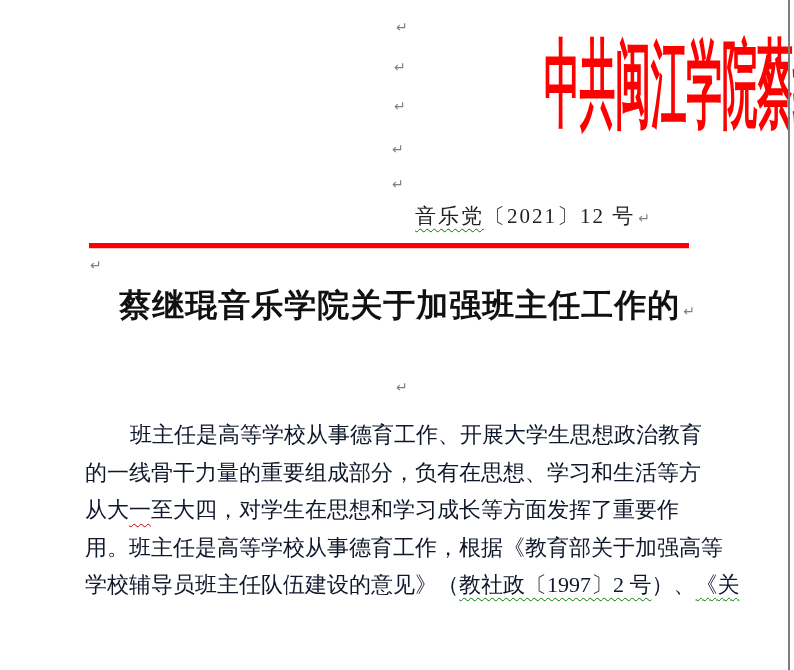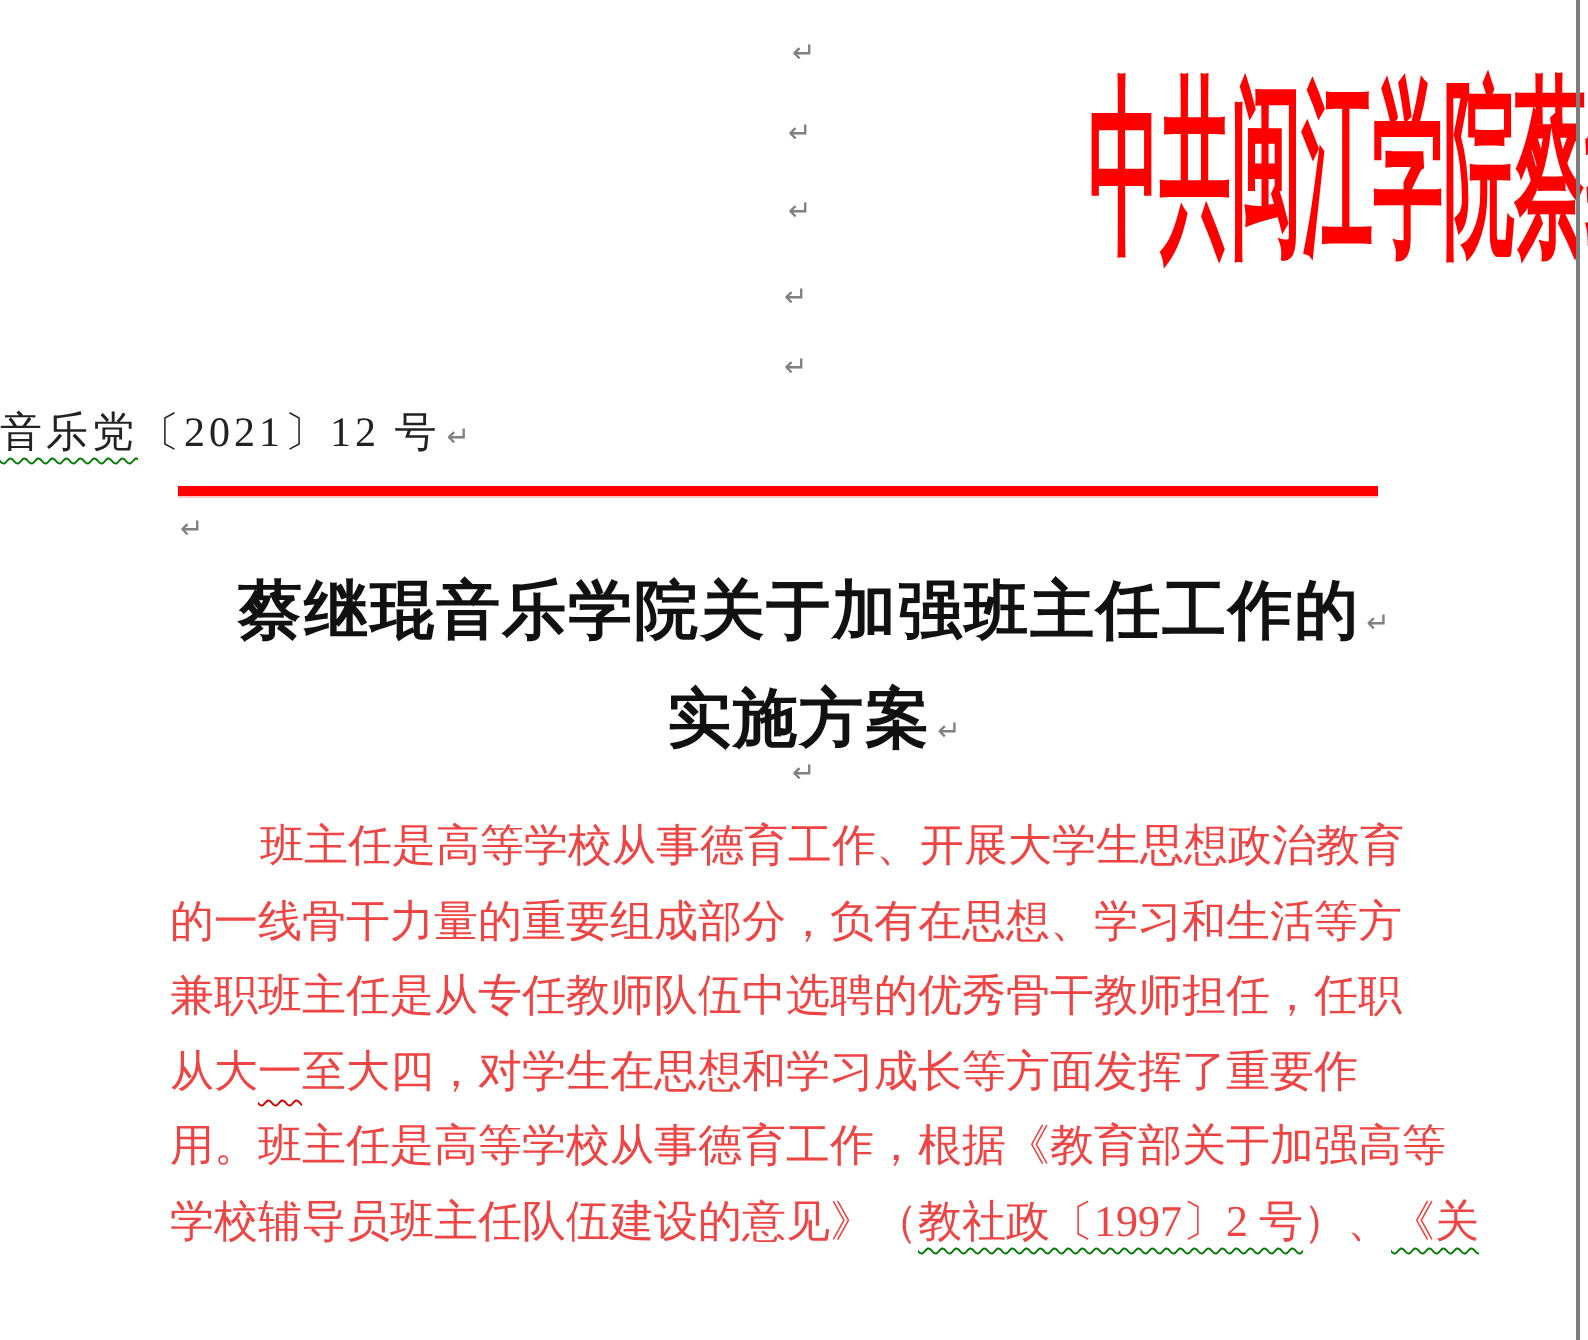--- a/index.html
+++ b/index.html
@@ -12,40 +12,40 @@
   .mark-inline { color:#808080; font-family:"DejaVu Sans",sans-serif; font-size:14px;
           letter-spacing:0; font-weight:normal; margin-left:3px; }
 
   
   .red-header { position:absolute; top:34px; left:0; width:794px; height:104px; text-align:center; }
   .red-header-text { display:inline-block; font-family:"Liberation Serif","DejaVu Serif",serif;
           font-weight:bold; font-size:96px; line-height:102px; color:#ff0000;
           white-space:nowrap; transform:scaleX(0.37); transform-origin:50% 50%; }
 
   
-  .docnum { position:absolute; top:201px; left:0; width:650px; text-align:left;
+  .docnum { position:absolute; top:201px; left:0; width:650px; text-align:right;
           font-size:21px; letter-spacing:2px; color:#222222; line-height:30px; }
 
   
   .sq-green { text-decoration:underline wavy #007b00; text-decoration-thickness:1px; text-underline-offset:5px; }
   .sq-red   { text-decoration:underline wavy #d40000; text-decoration-thickness:1px; text-underline-offset:6px; }
 
   
   .redline { position:absolute; left:89px; top:243px; width:600px; height:5px;
           background:#ff0000; box-shadow:0 1px 0 #ffc4c4; }
 
   
   .doctitle { position:absolute; top:282px; left:0; width:794px; text-align:center;
           font-family:"Liberation Sans","DejaVu Sans",sans-serif; font-weight:bold;
           font-size:32px; color:#111111; letter-spacing:1px; }
   .tline { line-height:47px;margin-left:20px; }
 
   
-  .bodytext { position:absolute; left:85px; top:404px; width:624px;
-          font-size:22px; color:#ef4444; }
+  .bodytext { position:absolute; left:85px; top:416px; width:624px;
+          font-size:22px; color:#0f172a; }
   .bline { height:37.6px; line-height:37.6px; white-space:nowrap; }
   .indent { text-indent:45px; }
 
   
   .page-edge { position:absolute; top:0; right:4px; width:2px; height:670px; background:#7d7d7d; }
 </style>
 </head>
 <body>
 
 <div class="page">
@@ -62,29 +62,27 @@
   <span class="mark" style="left:392px; top:177px;">↵</span>
 
   <div class="docnum"><span class="sq-green">音乐党</span><span>〔2021〕12 号</span><span class="mark-inline">↵</span></div>
 
   <div class="redline"></div>
 
   <span class="mark" style="left:90px; top:258px;">↵</span>
 
   <div class="doctitle">
     <div class="tline"><span>蔡继琨音乐学院关于加强班主任工作的</span><span class="mark-inline">↵</span></div>
-    <div class="tline"><span>实施方案</span><span class="mark-inline">↵</span></div>
   </div>
 
   <span class="mark" style="left:396px; top:380px;">↵</span>
 
   <div class="bodytext">
     <div class="bline indent"><span>班主任是高等学校从事德育工作、开展大学生思想政治教育</span></div>
     <div class="bline"><span>的一线骨干力量的重要组成部分，负有在思想、学习和生活等方</span></div>
-    <div class="bline"><span>兼职班主任是从专任教师队伍中选聘的优秀骨干教师担任，任职</span></div>
     <div class="bline"><span>从大</span><span class="sq-red">一</span><span>至大四，对学生在思想和学习成长等方面发挥了重要作</span></div>
     <div class="bline"><span>用。班主任是高等学校从事德育工作，根据《教育部关于加强高等</span></div>
     <div class="bline"><span>学校辅导员班主任队伍建设的意见》（</span><span class="sq-green">教社政〔1997〕2 号</span><span>）、</span><span class="sq-green">《关</span></div>
   </div>
 
   <div class="page-edge"></div>
 
 </div>
 
 </body></html>

